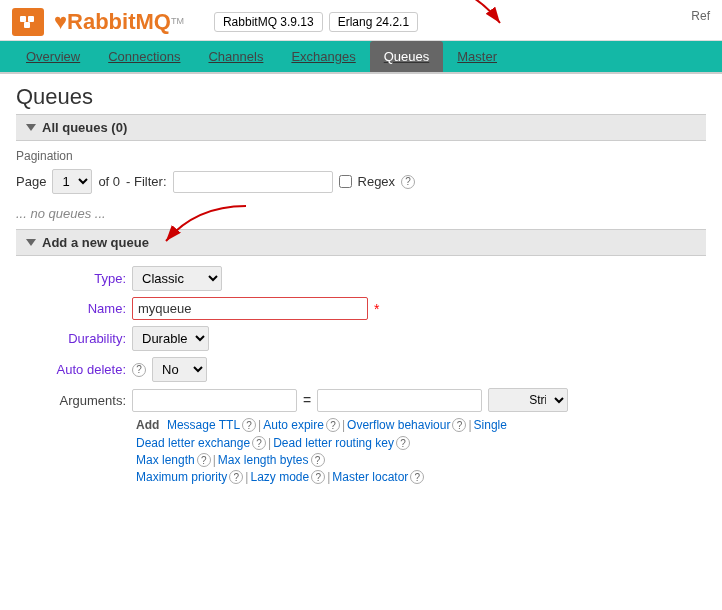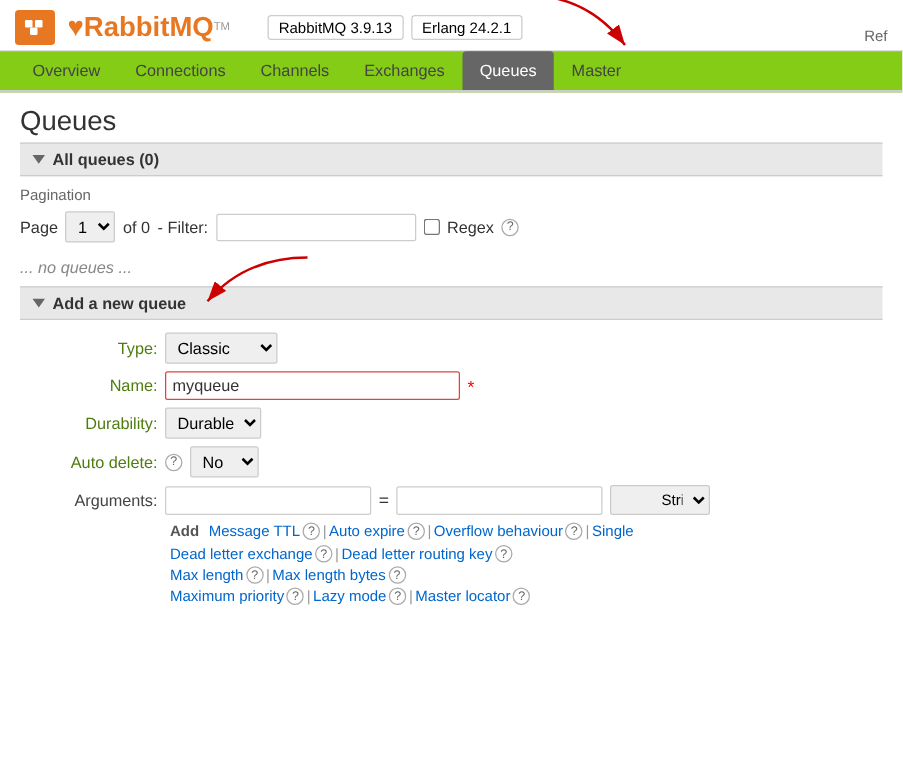--- a/index.html
+++ b/index.html
@@ -1,21 +1,21 @@
 <!DOCTYPE html>
 <html><head>
   <meta charset="utf-8">
   <style>
     * { box-sizing: border-box; margin: 0; padding: 0; }
     body { font-family: Arial, sans-serif; font-size: 13px; color: #333; background: #fff; width: 722px; }
 
     
     .top-bar {
       display: flex;
-      align-items: flex-end;
+      align-items: flex-start;
       justify-content: space-between;
       padding: 8px 12px 0 12px;
       background: #fff;
     }
     .logo-area {
       display: flex;
       align-items: center;
       gap: 10px;
     }
     .logo-icon {
@@ -41,26 +41,27 @@
       color: #000000;
     }
     .ref-link {
       font-size: 12px;
       color: #666;
       text-decoration: none;
     }
 
     
     .nav-bar {
-      background: #84cc16;
+      background: #14b8a6;
       border-top: 1px solid #ddd;
       border-bottom: 2px solid #ccc;
       display: flex;
       padding: 0 12px;
       margin-top: 4px;
+      text-decoration: underline;
     }
     .nav-item {
       padding: 8px 14px;
       font-size: 13px;
       color: #444;
       cursor: pointer;
       text-decoration: none;
       display: block;
     }
     .nav-item.active {
@@ -143,21 +144,21 @@
     .form-row {
       display: flex;
       align-items: center;
       margin-bottom: 6px;
       gap: 6px;
     }
     .form-label {
       width: 100px;
       text-align: right;
       font-size: 13px;
-      color: #4d7c0f;
+      color: #6d28d9;
       flex-shrink: 0;
     }
     .form-control {
       padding: 3px 5px;
       border: 1px solid #ccc;
       border-radius: 2px;
       font-size: 13px;
     }
     .form-control.type-select { width: 90px; }
     .form-control.name-input {

